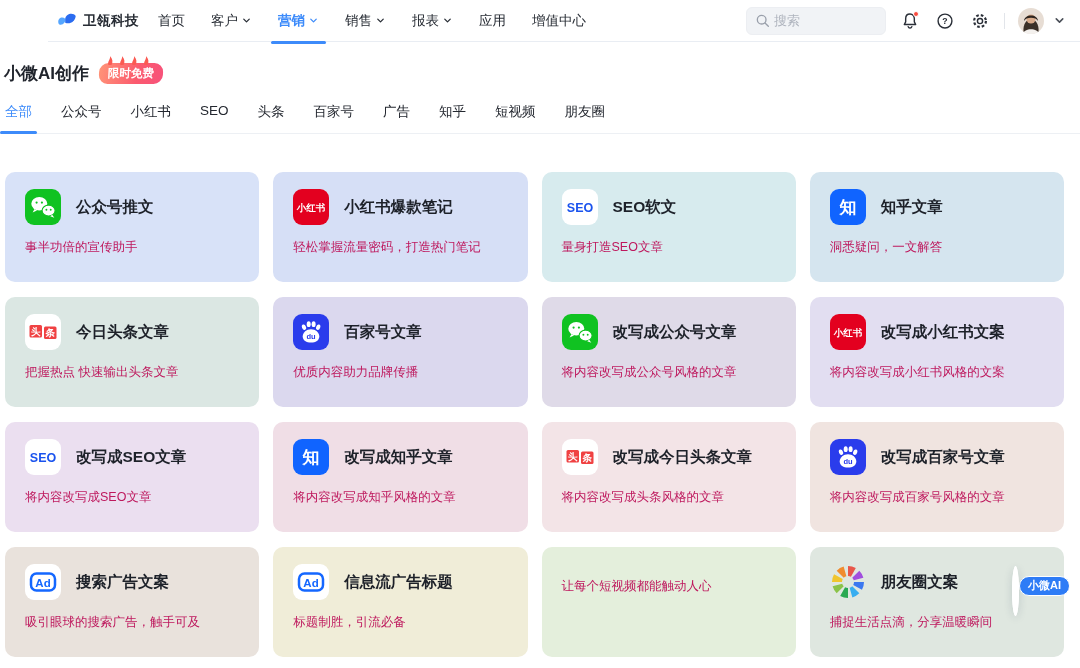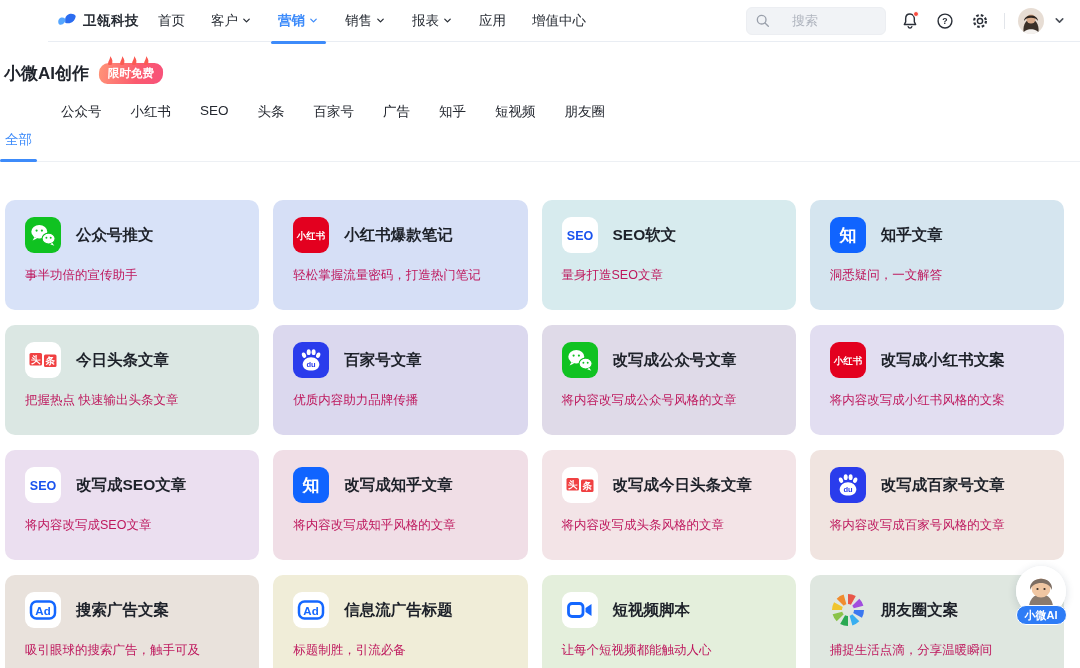--- a/index.html
+++ b/index.html
@@ -15,21 +15,21 @@
   .brand-name { font-size:13.5px; font-weight:bold; color:#272c34; letter-spacing:.5px; }
   .main-nav { display:flex; height:47px; margin-left:6px; }
   .nav-item { display:flex; align-items:center; gap:3px; padding:0 13px; font-size:13.5px;
               color:#272c34; cursor:pointer; position:relative; height:100%; }
   .nav-item.active { color:#3d8bfa; font-weight:bold; }
   .nav-item.active::after { content:""; position:absolute; left:6px; right:6px; bottom:0;
               height:3px; border-radius:2px; background:#3d8bfa; }
   .caret { display:flex; align-items:center; }
   .topbar-right { margin-left:auto; display:flex; align-items:center; gap:13px; }
   .search-box { width:140px; height:28px; background:#f1f3f6; border:1px solid #eceef2;
-              border-radius:6px; display:flex; align-items:center; padding:0 8px; gap:22px; }
+              border-radius:6px; display:flex; align-items:center; padding:0 8px; gap:4px; }
   .search-box input { border:none; outline:none; background:transparent; font-size:13px;
               width:100%; color:#333; font-family:inherit; }
   .search-box input::placeholder { color:#aeb3bd; }
   .icon-btn { width:22px; height:22px; display:flex; align-items:center; justify-content:center;
               cursor:pointer; position:relative; }
   .bell-dot { position:absolute; top:1px; right:2px; width:6px; height:6px; border-radius:50%;
               background:#fa4b3e; border:1px solid #fff; }
   .v-divider { width:1px; height:16px; background:#e2e5ea; }
   .user { display:flex; align-items:center; gap:9px; cursor:pointer; }
   .avatar { width:26px; height:26px; border-radius:50%; overflow:hidden; flex:none; }
@@ -37,35 +37,35 @@
   .page-head { padding:20px 16px 0 4px; display:flex; align-items:center; gap:10px; }
   .page-title { font-size:17px; font-weight:bold; color:#20242c; }
   .badge { position:relative; background:linear-gradient(100deg,#ff9478,#fb5a6e 60%,#f7527b);
            color:#fff; font-size:11.5px; font-weight:bold; padding:3px 9px; border-radius:9px;
            transform:skewX(-3deg); }
   .badge .flames { position:absolute; top:-8px; left:3px; width:52px; height:10px; }
   
   .tabs { display:flex; gap:29px; padding:14px 16px 0 5px; margin-top:4px;
           border-bottom:1px solid #edf0f4; }
   .tab { font-size:13.5px; color:#23272f; padding-bottom:12px; cursor:pointer; position:relative; }
-  .tab.active { color:#3d8bfa;margin-top:28px; }
+  .tab.active { color:#3d8bfa; }
   .tab.active::after { content:""; position:absolute; left:-5px; right:-5px; bottom:-1px;
           height:3px; border-radius:2px; background:#3d8bfa; }
   
   .card-grid { display:grid; grid-template-columns:repeat(4,1fr); gap:15px 14px;
           margin:38px 16px 0 5px; }
   .card { height:110px; border-radius:10px; padding:17px 20px; cursor:pointer; overflow:hidden; }
   .card-head { display:flex; align-items:center; gap:15px; }
   .card-icon { width:36px; height:36px; flex:none; }
   .card-icon svg { width:100%; height:100%; display:block; }
   .card-title { font-size:15.5px; font-weight:bold; color:#1d2129; white-space:nowrap; }
   .card-desc { margin-top:14px; font-size:12.5px; color:#be185d; white-space:nowrap; }
   
   .assistant { position:absolute; right:10px; top:566px; width:58px; display:flex;
-          flex-direction:column; align-items:center; cursor:pointer; z-index:5; }
+          flex-direction:row; align-items:center; cursor:pointer; z-index:5; }
   .assistant-avatar { width:50px; height:50px; border-radius:50%; background:#fff;
           box-shadow:0 2px 8px rgba(40,60,90,.18); overflow:hidden; }
   .assistant-label { margin-top:-11px; background:#2e7cf6; border:1.5px solid #fff; color:#fff;
           font-size:11px; font-weight:bold; padding:1.5px 8px; border-radius:10px; z-index:1;
           white-space:nowrap; }
 </style>
 </head>
 <body>
 
 <header class="topbar">
@@ -392,30 +392,20 @@
               <rect width="36" height="36" rx="9" fill="#fff"></rect>
               <rect x="6" y="9.5" width="24" height="17" rx="5.5" fill="none" stroke="#1467ff" stroke-width="2.5"></rect>
               <text x="18" y="22.5" font-size="11.5" font-weight="bold" fill="#1467ff" text-anchor="middle" font-family="sans-serif">Ad</text>
             </svg>
           </span>
           <h3 class="card-title">信息流广告标题</h3>
         </div>
         <p class="card-desc">标题制胜，引流必备</p>
       </article>
       <article class="card" style="background:#e4efdc">
-        <div class="card-head">
-          <span class="card-icon">
-            <svg viewBox="0 0 36 36">
-              <rect width="36" height="36" rx="9" fill="#fff"></rect>
-              <rect x="6.5" y="11.5" width="14.5" height="13" rx="3.5" fill="none" stroke="#1467ff" stroke-width="2.8"></rect>
-              <path d="M23.5 16 L29.5 12 V24 L23.5 20 Z" fill="#1467ff"></path>
-            </svg>
-          </span>
-          <h3 class="card-title">短视频脚本</h3>
-        </div>
         <p class="card-desc">让每个短视频都能触动人心</p>
       </article>
       <article class="card" style="background:#dfe7e0">
         <div class="card-head">
           <span class="card-icon">
             <svg viewBox="0 0 36 36">
               <circle cx="18" cy="18" r="11" fill="none" stroke="#e8574a" stroke-width="10" stroke-dasharray="5.6 63.5" transform="rotate(-90 18 18)"></circle>
               <circle cx="18" cy="18" r="11" fill="none" stroke="#a14ede" stroke-width="10" stroke-dasharray="5.6 63.5" transform="rotate(-45 18 18)"></circle>
               <circle cx="18" cy="18" r="11" fill="none" stroke="#3b78f0" stroke-width="10" stroke-dasharray="5.6 63.5" transform="rotate(0 18 18)"></circle>
               <circle cx="18" cy="18" r="11" fill="none" stroke="#38aef0" stroke-width="10" stroke-dasharray="5.6 63.5" transform="rotate(45 18 18)"></circle>

